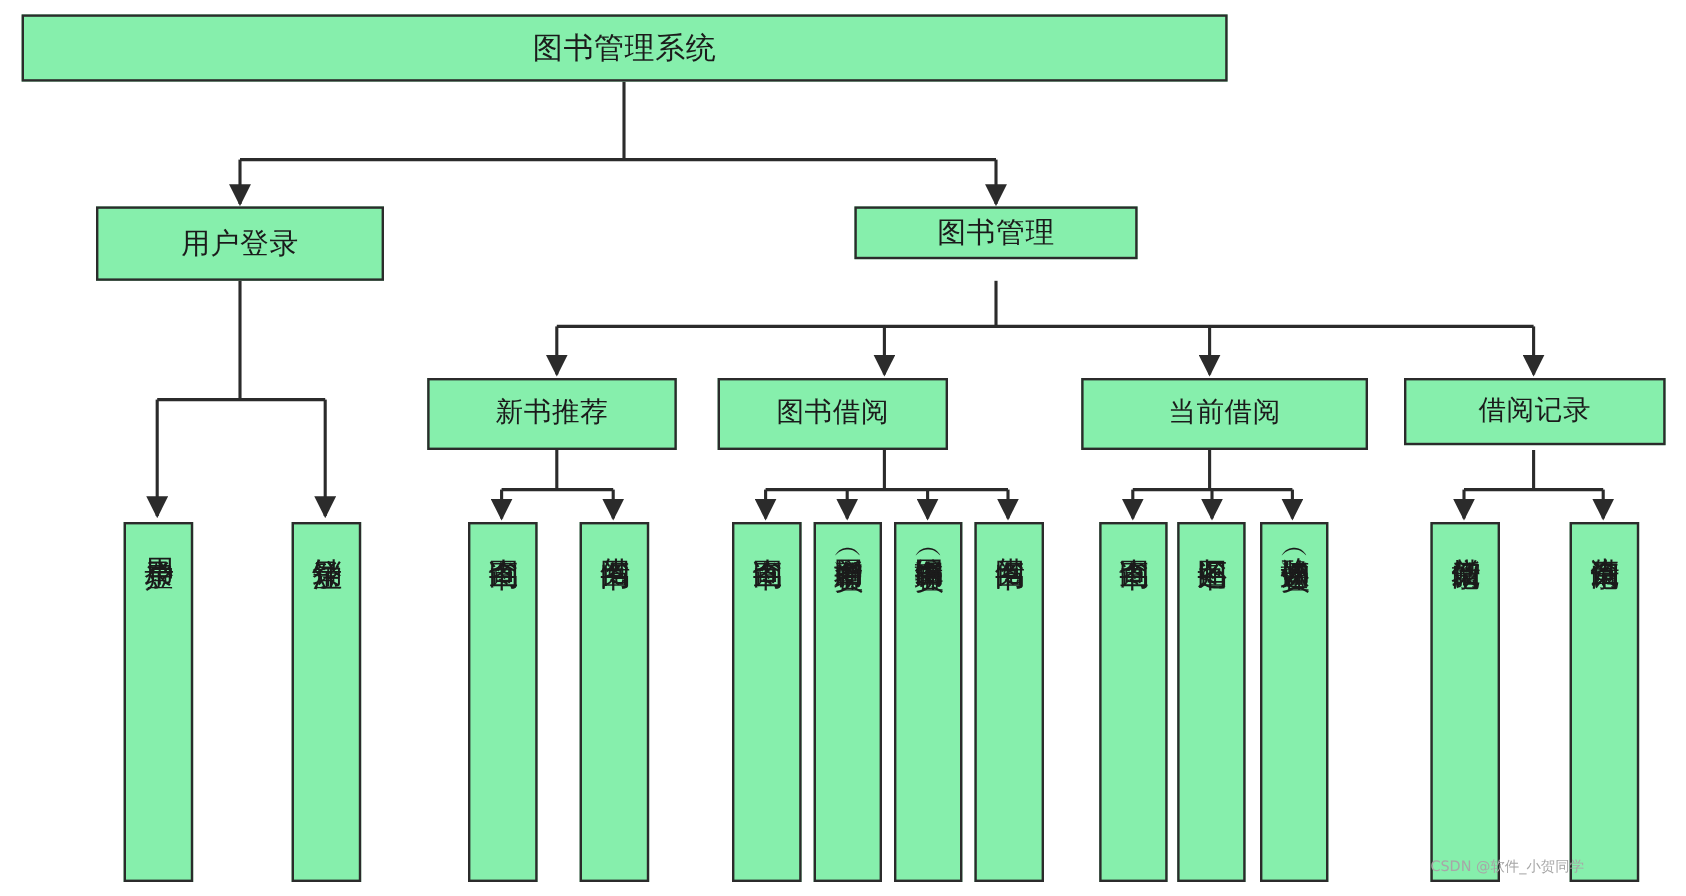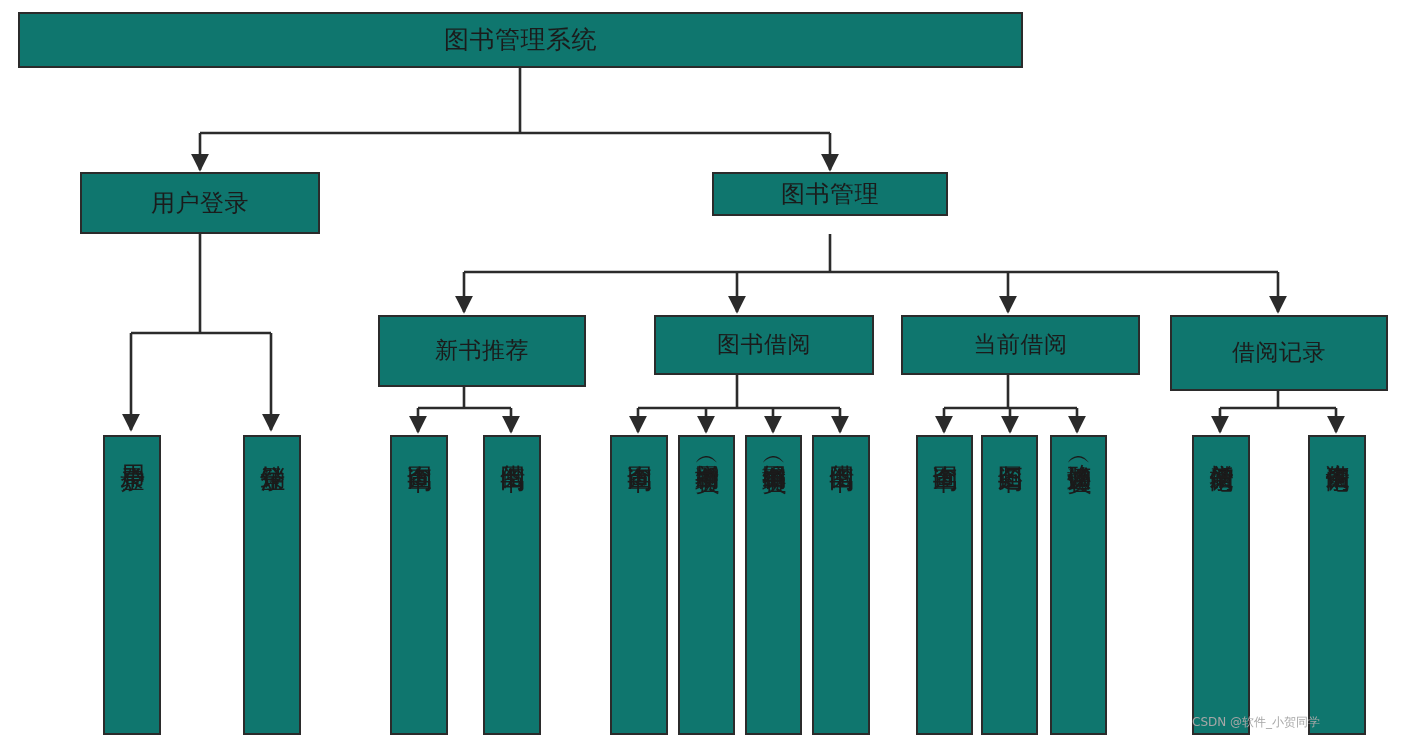--- a/index.html
+++ b/index.html
@@ -22,21 +22,21 @@
     position: absolute;
     left: 0;
     top: 0;
     width: 1405px;
     height: 747px;
     pointer-events: none;
   }
   .node {
     position: absolute;
     box-sizing: border-box;
-    background: #0f766e;
+    background: #86efac;
     border: 2px solid #2b2b2b;
     display: flex;
     align-items: center;
     justify-content: center;
     color: #1b1b1b;
     z-index: 2;
   }
   .node-label {
     display: block;
     text-align: center;
@@ -142,33 +142,33 @@
   </div>
 
   <div class="node level2" style="left:80px; top:172px; width:240px; height:62px;">
     <span class="node-label">用户登录</span>
   </div>
 
   <div class="node level2" style="left:712px; top:172px; width:236px; height:44px;">
     <span class="node-label">图书管理</span>
   </div>
 
-  <div class="node level3" style="left:378px; top:315px; width:208px; height:72px;">
+  <div class="node level3" style="left:356px; top:315px; width:208px; height:60px;">
     <span class="node-label">新书推荐</span>
   </div>
 
-  <div class="node level3" style="left:654px; top:315px; width:220px; height:60px;">
+  <div class="node level3" style="left:598px; top:315px; width:192px; height:60px;">
     <span class="node-label">图书借阅</span>
   </div>
 
   <div class="node level3" style="left:901px; top:315px; width:239px; height:60px;">
     <span class="node-label">当前借阅</span>
   </div>
 
-  <div class="node level3" style="left:1170px; top:315px; width:218px; height:76px;">
+  <div class="node level3" style="left:1170px; top:315px; width:218px; height:56px;">
     <span class="node-label">借阅记录</span>
   </div>
 
   <div class="node leaf" style="left:103px; top:435px; width:58px; height:300px;">
     <span class="node-label">用户登录</span>
   </div>
 
   <div class="node leaf" style="left:243px; top:435px; width:58px; height:300px;">
     <span class="node-label">注销登录</span>
   </div>

